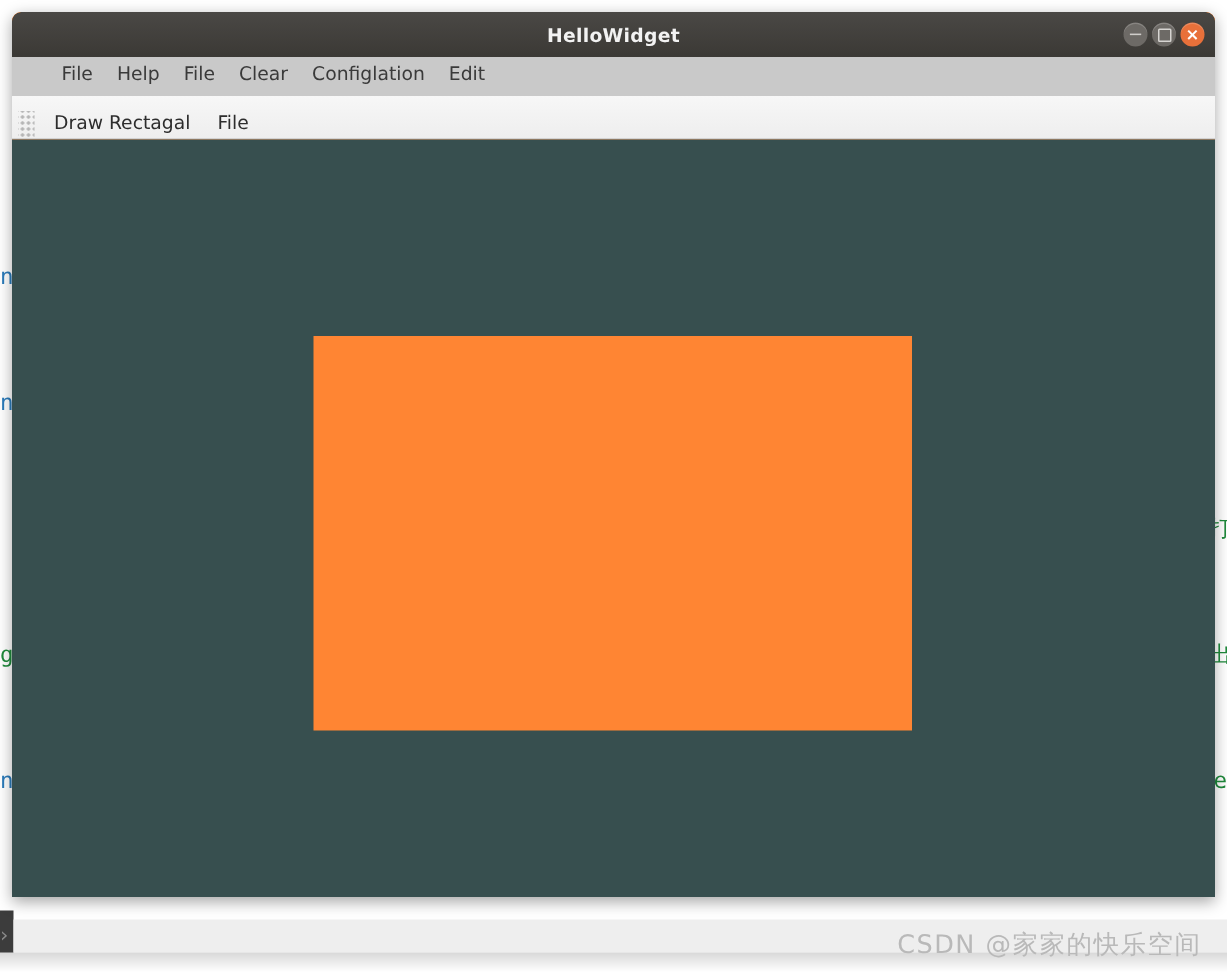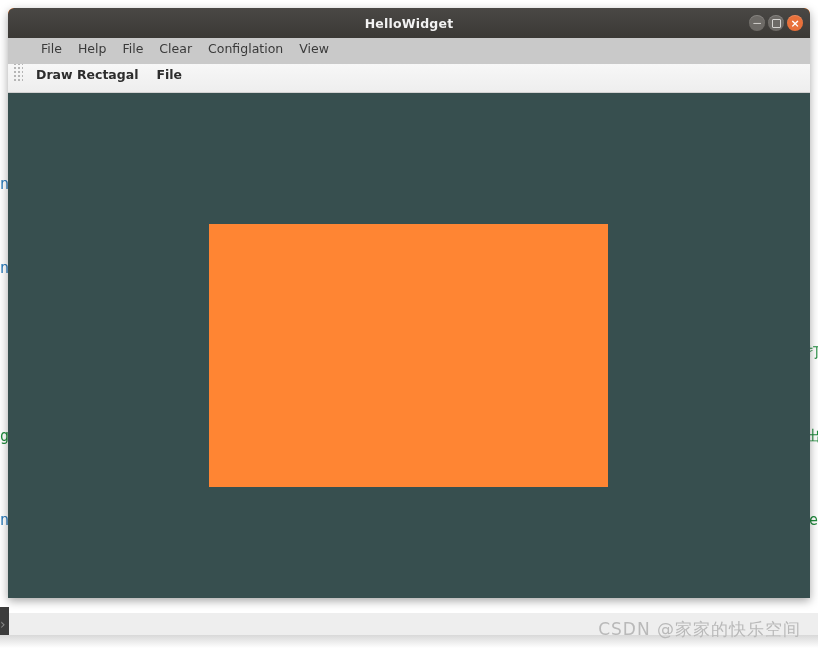--- a/index.html
+++ b/index.html
@@ -168,23 +168,22 @@
     border-radius: 2px;
     font-family: "DejaVu Sans", "Liberation Sans", sans-serif;
   }
 
   
   #tool-bar {
     height: 29px;
     background: linear-gradient(to bottom, #f7f7f7 0%, #eeeeee 100%);
     border-bottom: 1px solid #d2d2d2;
     display: flex;
-    align-items: flex-start;
+    align-items: flex-end;
     box-sizing: border-box;
-    font-weight: bold;
   }
   #toolbar-grip {
     width: 11px;
     height: 18px;
     margin-left: 4px;
     margin-right: 4px;
     background-image: radial-gradient(#b5b5b5 1px, transparent 1.2px);
     background-size: 4px 4px;
     background-position: 1px 2px;
   }
@@ -275,21 +274,21 @@
       </div>
     </div>
   </div>
 
   <div id="menu-bar">
     <div class="menu-item">File</div>
     <div class="menu-item">Help</div>
     <div class="menu-item">File</div>
     <div class="menu-item">Clear</div>
     <div class="menu-item">Configlation</div>
-    <div class="menu-item">View</div>
+    <div class="menu-item">Edit</div>
   </div>
 
   <div id="tool-bar">
     <div id="toolbar-grip"></div>
     <div class="tool-btn">Draw Rectagal</div>
     <div class="tool-btn">File</div>
   </div>
 
   <div id="canvas-area" style="background: rgb(55, 79, 79);">
     <div id="drawn-rectangle" style="left: 201px; top: 131px; width: 399px; height: 263px; background: rgb(255, 133, 51);"></div>

